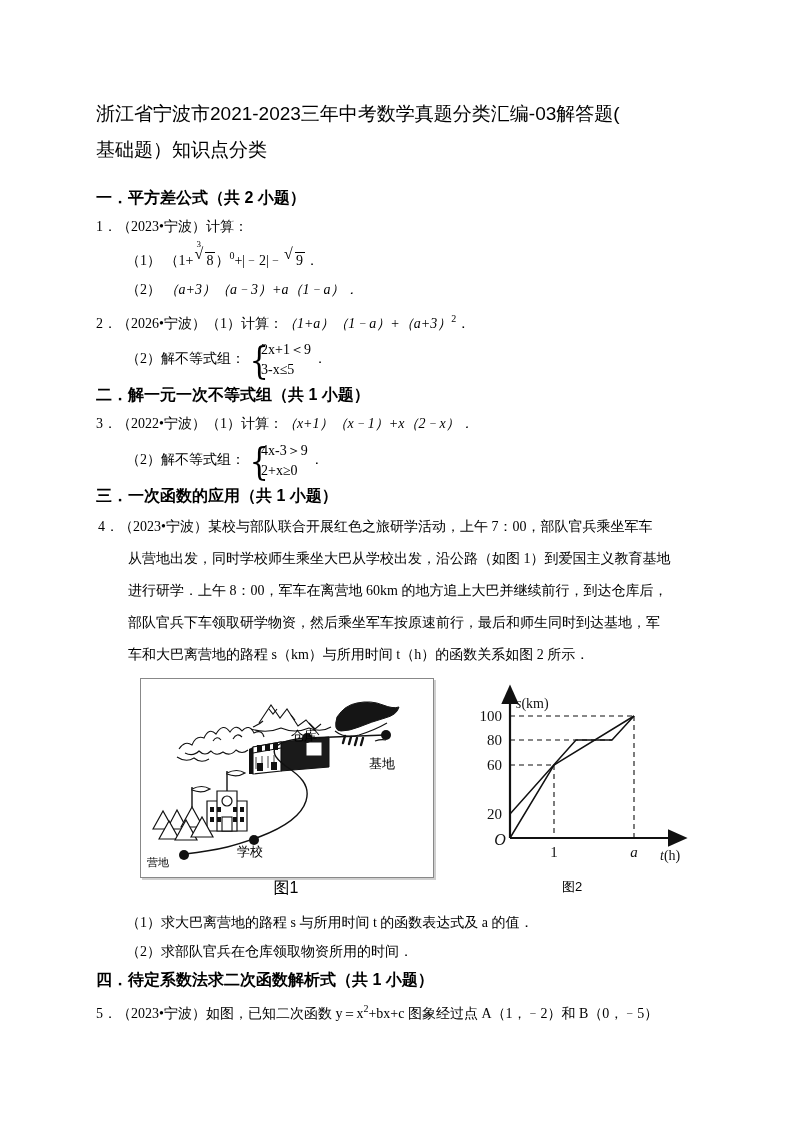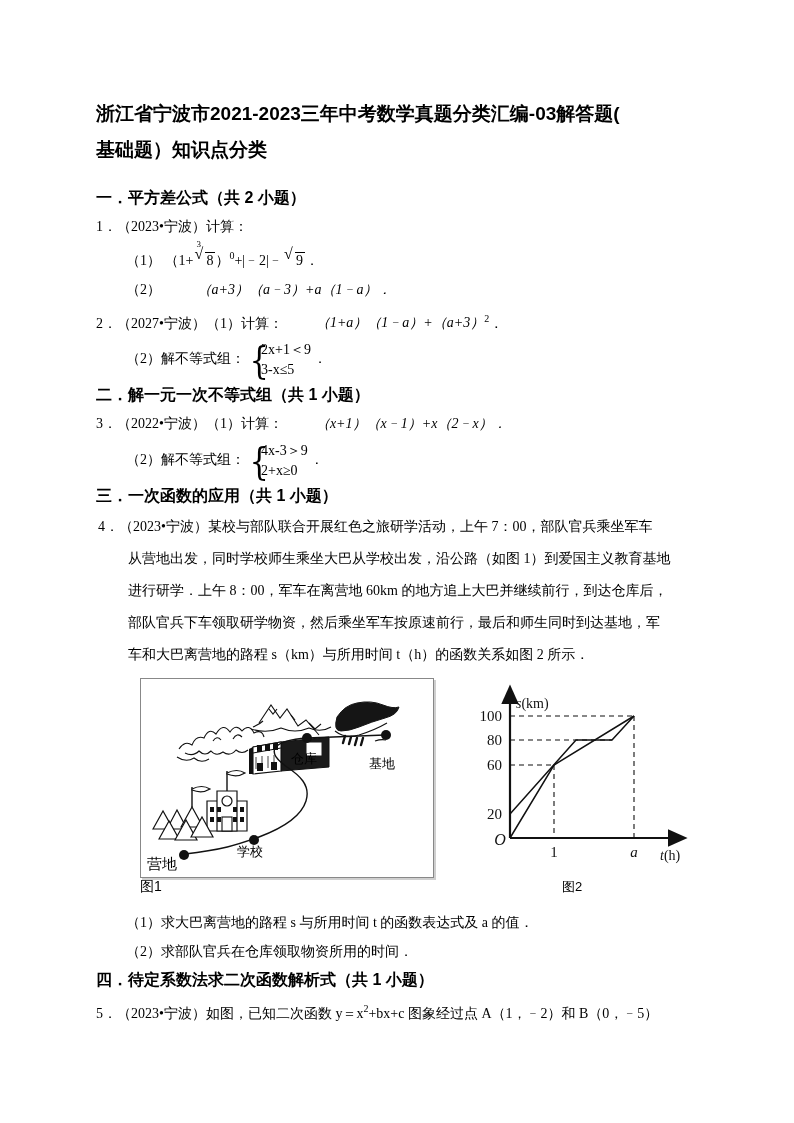--- a/index.html
+++ b/index.html
@@ -21,21 +21,21 @@
     width: 794px;
     height: 1123px;
     padding: 0;
   }
   .doc-title {
     position: absolute;
     left: 96px;
     top: 96px;
     width: 604px;
     font-family: "Liberation Sans", "DejaVu Sans", sans-serif;
-    font-weight: bold;
+    font-weight: normal;
     font-size: 19px;
     line-height: 36px;
     text-align: left;
     letter-spacing: 0px;
   }
   .doc-title .ln2 { display: block; }
 
   .content {
     position: absolute;
     left: 96px;
@@ -61,21 +61,21 @@
     line-height: 30px;
     margin: 2px;
     text-align: justify;
   }
   .indent {
     padding-left: 30px;
   }
   .indent2 {
     padding-left: 30px;
   }
-  .it { font-style: italic; margin-left: 33px; }
+  .it { font-style: italic; }
   .sup { vertical-align: super; font-size: 10px; }
 
   
   .rad {
     display: inline-block;
     position: relative;
     padding-left: 11px;
     margin-left: 1px;
   }
   .rad > .radsym {
@@ -139,21 +139,22 @@
     border: 1px solid #888;
     background: #fff;
     box-shadow: 2px 2px 0 #cfcfcf;
     overflow: hidden;
   }
   .fig1-cap {
     position: absolute;
     left: 44px;
     top: 204px;
     width: 292px;
-    font-size: 14px;
+    text-align: center;
+    font-size: 16px;
     font-family: "Liberation Sans", "DejaVu Sans", sans-serif;
   }
   .fig2-box {
     position: absolute;
     left: 356px;
     top: 6px;
     width: 240px;
     height: 196px;
   }
   .fig2-cap {
@@ -189,21 +190,21 @@
 
     <p class="qline"><span>1．</span><span>（2023•宁波）</span><span>计算：</span></p>
 
     <p class="qline indent">
       <span>（1）</span>
       <span>（1+</span><span class="rad"><span class="radidx">3</span><span class="radsym">√</span><span class="radbody">8</span></span><span>）</span><span class="sup">0</span><span>+|﹣2|﹣</span><span class="rad"><span class="radsym">√</span><span class="radbody">9</span></span><span>．</span>
     </p>
 
     <p class="qline indent"><span>（2）</span> <span class="it">（a+3）（a﹣3）+a（1﹣a）．</span></p>
 
-    <p class="qline"><span>2．</span><span>（2027•宁波）</span><span>（1）</span><span>计算：</span><span class="it">（1+a）（1﹣a）+（a+3）</span><span class="sup">2</span><span>．</span></p>
+    <p class="qline"><span>2．</span><span>（2026•宁波）</span><span>（1）</span><span>计算：</span><span class="it">（1+a）（1﹣a）+（a+3）</span><span class="sup">2</span><span>．</span></p>
 
     <p class="qline indent sys-wrap"><span>（2）</span><span>解不等式组：</span><span class="sys"><span class="brace">{</span><span class="row">2x+1＜9</span><span class="row">3-x≤5</span></span><span>．</span></p>
 
     <p class="sec-head">二．解一元一次不等式组（共 1 小题）</p>
 
     <p class="qline"><span>3．</span><span>（2022•宁波）</span><span>（1）</span><span>计算：</span><span class="it">（x+1）（x﹣1）+x（2﹣x）．</span></p>
 
     <p class="qline indent sys-wrap"><span>（2）</span><span>解不等式组：</span><span class="sys"><span class="brace">{</span><span class="row">4x-3＞9</span><span class="row">2+x≥0</span></span><span>．</span></p>
 
     <p class="sec-head">三．一次函数的应用（共 1 小题）</p>
@@ -298,23 +299,23 @@
 
         <path d="M44 175 C 80 171, 96 166, 118 158 C 142 149, 160 138, 165 122 C 170 106, 158 96, 146 88 C 136 81, 130 74, 135 68 C 140 62, 152 60, 166 59" fill="none" stroke="#111" stroke-width="1.4"></path>
         <path d="M166 59 L244 56" fill="none" stroke="#111" stroke-width="1.4"></path>
 
         <circle cx="43" cy="176" r="5" fill="#111"></circle>
         <circle cx="113" cy="161" r="5" fill="#111"></circle>
         <circle cx="166" cy="59" r="5" fill="#111"></circle>
         <circle cx="245" cy="56" r="5" fill="#111"></circle>
       </svg>
 
-      <div style="position:absolute;left:6px;top:176px;font-size:15px;font-family:'Liberation Sans','DejaVu Sans',sans-serif;">营地</div>
+      <div style="position:absolute;left:6px;top:176px;font-size:11px;font-family:'Liberation Sans','DejaVu Sans',sans-serif;">营地</div>
       <div style="position:absolute;left:96px;top:164px;font-size:13px;font-family:'Liberation Sans','DejaVu Sans',sans-serif;">学校</div>
-      <div style="position:absolute;left:150px;top:71px;font-size:13px;font-family:'Liberation Sans','DejaVu Sans',sans-serif;">仓库</div>
+      <div style="position:absolute;left:150px;top:48px;font-size:13px;font-family:'Liberation Sans','DejaVu Sans',sans-serif;">仓库</div>
       <div style="position:absolute;left:228px;top:76px;font-size:13px;font-family:Liberation Serif, serif;">基地</div>
     </div>
 
     <div class="fig1-cap">图1</div>
 
     <div class="fig2-box">
       <svg width="240" height="196" viewBox="0 0 240 196">
 
         <defs>
           <marker id="arrH" markerWidth="9" markerHeight="9" refX="1" refY="4" orient="auto">

